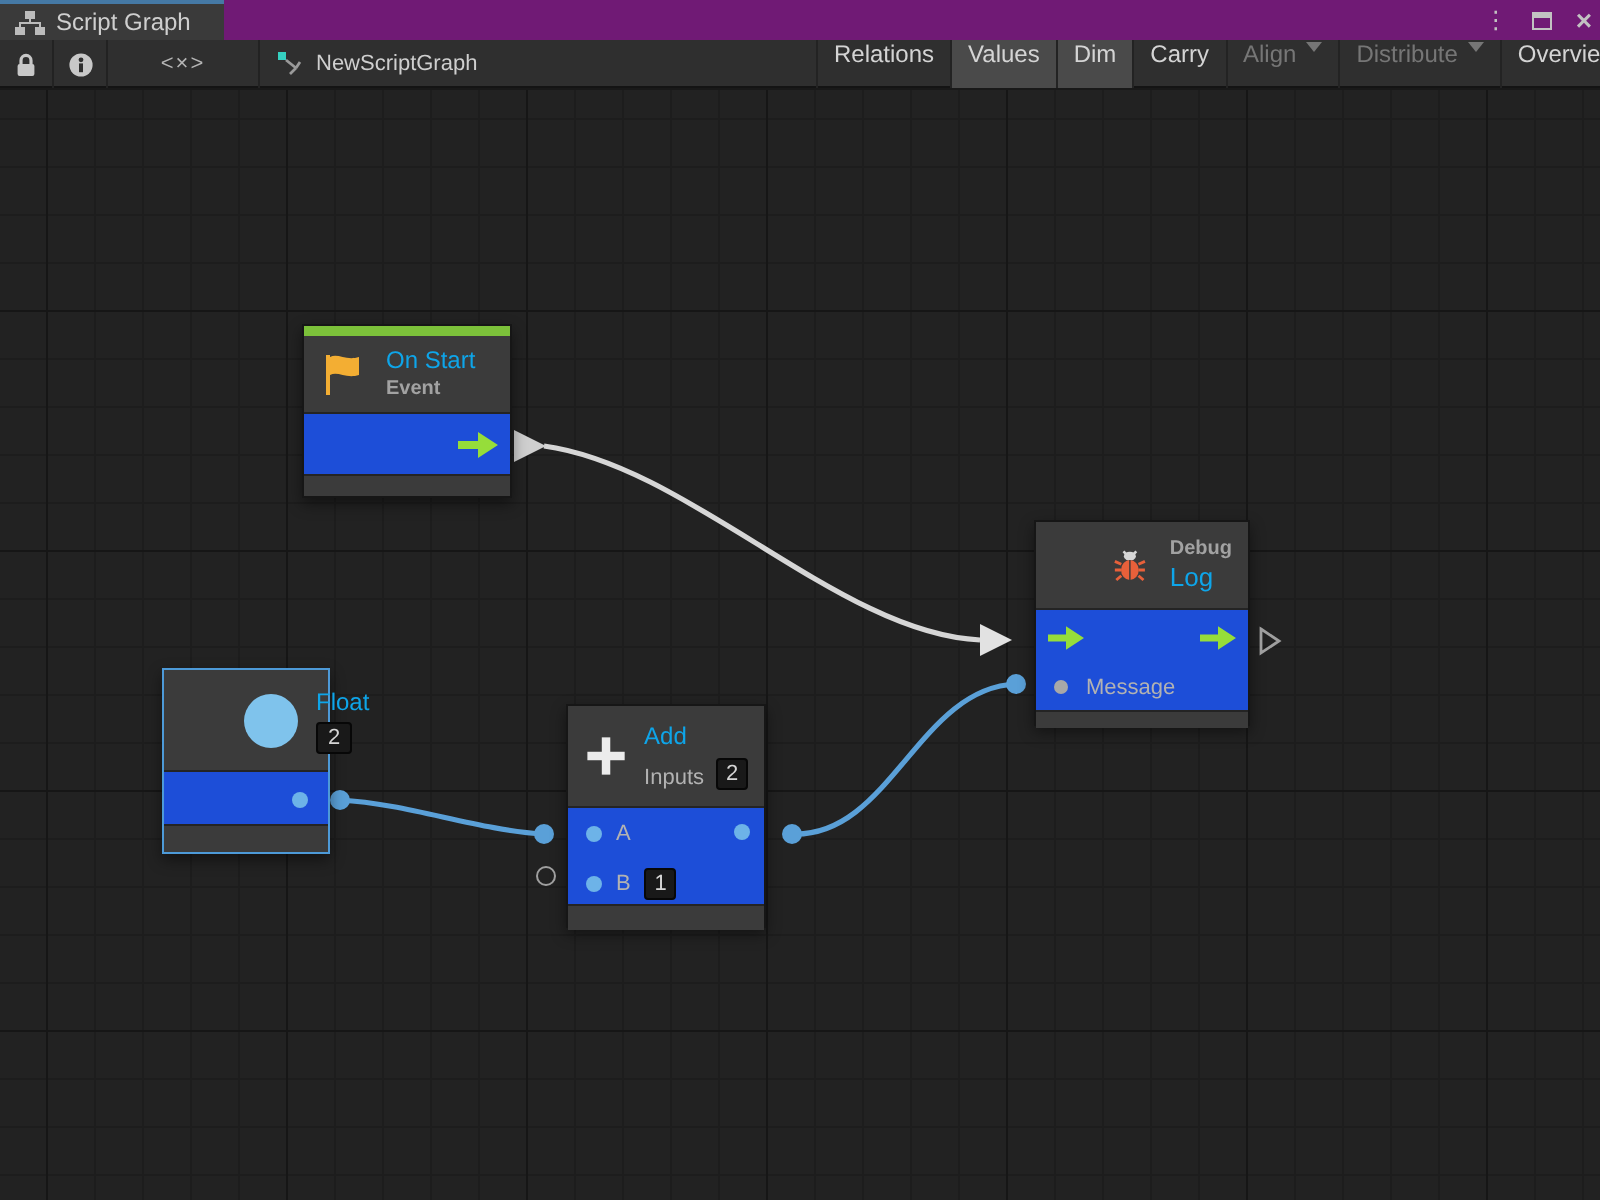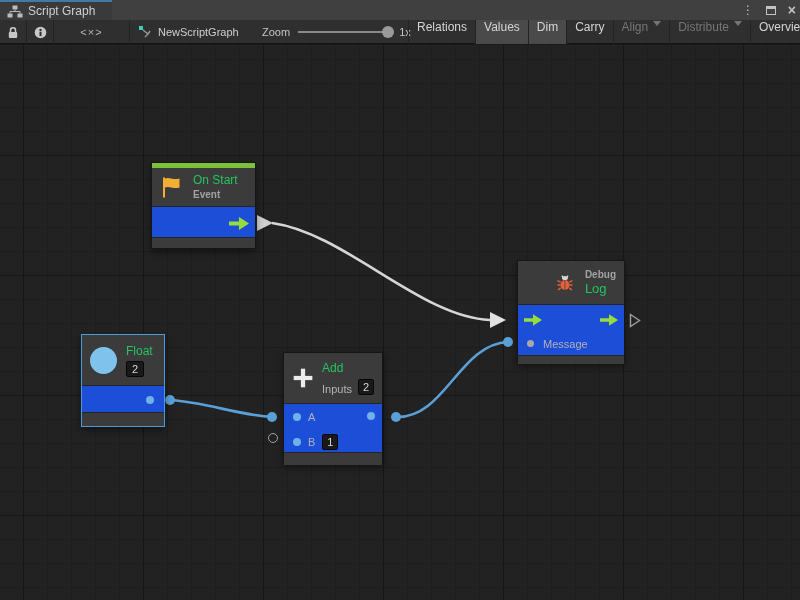--- a/index.html
+++ b/index.html
@@ -1,21 +1,21 @@
 <!DOCTYPE html>
 <html><head>
 <meta charset="utf-8">
 <style>
   * { margin:0; padding:0; box-sizing:border-box; }
   html,body { width:800px; height:600px; overflow:hidden; background:#191919;
               font-family:"Liberation Sans", sans-serif; }
   .window { position:relative; width:800px; height:600px; }
 
   
-  .tabbar { position:absolute; top:0; left:0; width:800px; height:20px; background:#404040; }
+  .tabbar { position:absolute; top:0; left:0; width:800px; height:20px; background:#701a75; }
   .tab { position:absolute; top:0; left:0; width:112px; height:20px; background:#3a3a3a;
          border-top:2px solid #4579a5; display:flex; align-items:center; gap:5px; padding-left:7px; }
   .tab-label { font-size:12px; color:#cfcfcf; white-space:nowrap; }
   .win-controls { position:absolute; right:4px; top:0; height:20px; display:flex; align-items:center; gap:12px; }
   .more-glyph { color:#c2c2c2; font-size:12px; line-height:1; }
   .maxbox { width:10px; height:9px; border:1px solid #c2c2c2; border-top-width:3px; }
   .close-glyph { color:#c2c2c2; font-size:14px; line-height:1; font-weight:bold; }
 
   
   .toolbar { position:absolute; top:20px; left:0; width:800px; height:24px; background:#2f2f2f;
@@ -52,21 +52,21 @@
     background-position: 23px 0px, 0px 110px, 23px 0px, 0px 14px; }
 
   .wires { position:absolute; top:0; left:0; width:800px; height:600px; pointer-events:none; z-index:2; }
 
   
   .node { position:absolute; background:#3b3b3b; border:1px solid #161616; z-index:3;
           box-shadow:0 3px 7px rgba(0,0,0,0.45); }
   .node.selected { border:1px solid #4d9ad8; }
   .node-colorbar { height:5px; background:#7cc13a; }
   .node-header { display:flex; align-items:center; gap:11px; padding:0 8px; }
-  .node-title { font-size:12px; color:#22c55e; line-height:1.25; }
+  .node-title { font-size:12px; color:#0ea5e9; line-height:1.25; }
   .node-sub { font-size:10px; color:#a2a2a2; line-height:1.3;font-weight:bold; }
   .node-body { position:relative; background:#1d4ed8; border-top:1px solid #242424; border-bottom:1px solid #242424; }
   .node-footer { background:#3b3b3b; }
   .port-dot { width:8px; height:8px; border-radius:50%; background:#6db3e8; }
   .port-dot.gray { width:7px; height:7px; background:#a8a8a8; }
   .port-label { font-size:11px; color:#b2b2b2; }
   .vfield { background:#191919; border:1px solid #070707; border-radius:2px; color:#d6d6d6;
             font-size:11px; display:flex; align-items:center; justify-content:center; }
 
   
@@ -80,21 +80,21 @@
   .n-log { left:517px; top:260px; width:108px; height:103px; }
   .n-log .node-header { height:43px;margin-left:30px; }
   .n-log .row-exec { position:relative; height:27px; }
   .n-log .row-msg { position:relative; height:23px; display:flex; align-items:center; gap:9px; padding-left:9px; }
   .n-log .node-footer { height:8px; }
   .exec-in-left { position:absolute; left:6px; top:7px; }
   .exec-out-right2 { position:absolute; right:6px; top:7px; }
 
   
   .n-float { left:81px; top:334px; width:84px; height:93px; }
-  .n-float .node-header { height:50px; gap:9px; }
+  .n-float .node-header { height:50px; gap:9px;margin-left:32px; }
   .float-circle { width:27px; height:27px; border-radius:50%; background:#7fc3ec; flex:none; }
   .n-float .hcol { display:flex; flex-direction:column; gap:2px; }
   .n-float .vfield { width:18px; height:16px; }
   .n-float .node-body { height:28px; }
   .n-float .node-footer { height:13px; }
   .out-dot-right { position:absolute; right:10px; top:10px; }
 
   
   .n-add { left:283px; top:352px; width:100px; height:112px; }
   .n-add .node-header { height:50px; gap:8px; }
@@ -150,28 +150,20 @@
     <div class="tbtn tbtn-code">&lt;×&gt;</div>
 
     <div class="graph-ref">
       <svg width="14" height="14" viewBox="0 0 14 14">
         <rect x="1" y="1" width="4" height="4" fill="#35d0c0"></rect>
         <path d="M5 5 L10 9 M10 9 L7 12 M10 9 L12 6" stroke="#9a9a9a" stroke-width="1.4" fill="none"></path>
       </svg>
       <span class="graph-ref-label">NewScriptGraph</span>
     </div>
 
-    <div class="zoom-wrap">
-      <span class="zoom-label">Zoom</span>
-      <span class="zoom-slider">
-        <span class="zoom-track"></span>
-        <span class="zoom-handle"></span>
-      </span>
-      <span class="zoom-value">1x</span>
-    </div>
 
     <div class="toolbar-buttons">
       <div class="tb">
           <span>Relations</span>
         </div>
       <div class="tb active">
           <span>Values</span>
         </div>
       <div class="tb active">
           <span>Dim</span>

